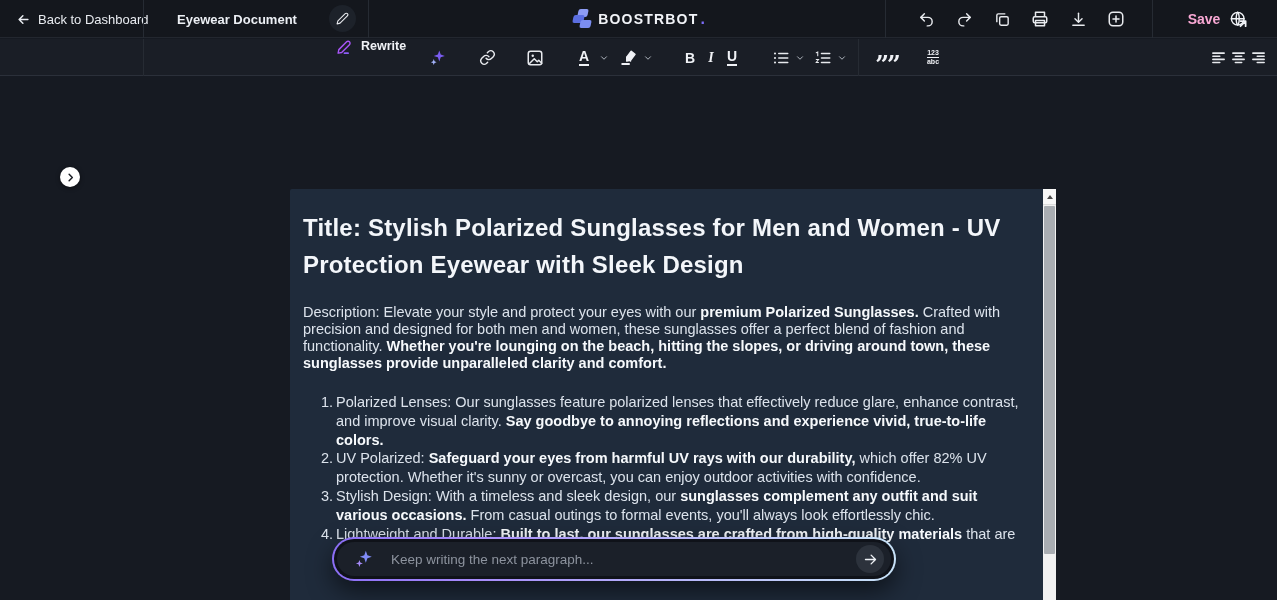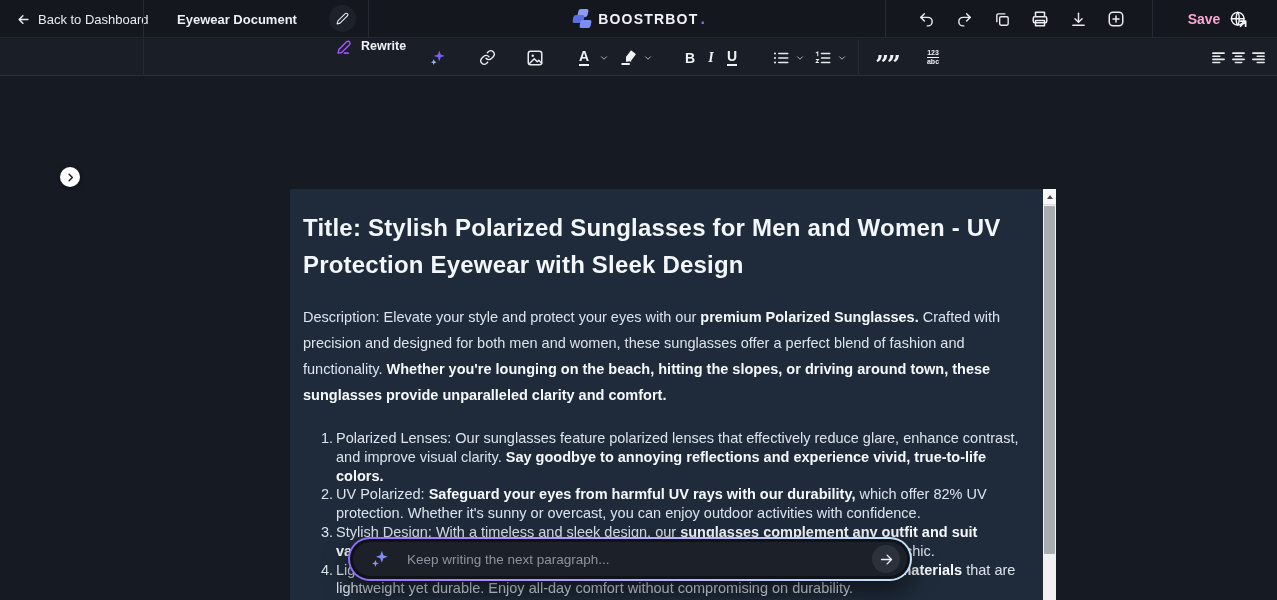--- a/index.html
+++ b/index.html
@@ -52,38 +52,38 @@
   #canvas { position:absolute; left:0; top:76px; width:1140px; height:524px; background:#161a22;margin-left:40px; }
   #sidebar-toggle { position:absolute; left:20px; top:91px; width:20px; height:20px; border-radius:50%;
     background:#ffffff; color:#1a1e25; display:flex; align-items:center; justify-content:center;
     cursor:pointer; z-index:20; box-shadow:0 1px 4px rgba(0,0,0,.5); }
   #doc { position:absolute; left:250px; top:113px; width:766px; height:487px; background:#1f2b3b;
     border-radius:2px; }
   #doc-content { position:absolute; left:0; top:0; width:753px; height:487px; overflow:hidden;
     padding:20px 17px 0 13px; color:#dce3ec; }
   #doc-content .b, .runs .b { font-weight:700; color:#f6f9fc; }
   .doc-title-h1 { color:#f3f6fa; font-size:24px; line-height:37px; font-weight:700; letter-spacing:.2px; }
-  .doc-p { margin-top:21px; font-size:14.5px; line-height:26px; }
+  .doc-p { margin-top:21px; font-size:14.5px; line-height:17px; }
   .doc-h3 { margin-top:17px; font-size:15px; font-weight:700; color:#f3f6fa; }
   ol.features { margin-top:21px; list-style:none; font-size:14.5px; line-height:18.8px; }
   ol.features li { position:relative; padding-left:33px; }
   ol.features .num { position:absolute; left:12px; width:18px; text-align:right; }
 
   
   #scrollbar { position:absolute; right:0; top:0; width:13px; height:487px; background:#f1f1f1; }
   .sb-btn { position:absolute; left:0; width:13px; height:16px; background:#f8f8f8;
     display:flex; align-items:center; justify-content:center; cursor:pointer; }
   .sb-up { top:0; border-bottom:1px solid #dcdcdc; }
   .tri-up { width:0; height:0; border-left:3.5px solid transparent; border-right:3.5px solid transparent;
     border-bottom:4px solid #4a4a4a; }
   .sb-thumb { position:absolute; left:1px; top:17px; width:11px; height:348px; background:#a9adb2;
     border-radius:1px; cursor:pointer; }
 
   
-  #ai-pill { position:absolute; left:348px; top:537px; width:564px; height:44px; border-radius:22px;
+  #ai-pill { position:absolute; left:332px; top:537px; width:564px; height:44px; border-radius:22px;
     background:linear-gradient(90deg,#8b6ef5 0%,#a78bfa 25%,#c7e2f8 100%);
     padding:2px; z-index:40; box-shadow:0 10px 24px rgba(0,0,0,.55); }
   .pill-gap { width:100%; height:100%; border-radius:20px; background:#0f1219; padding:3px; }
   .pill-inner { width:100%; height:100%; border-radius:17px; background:#1b2029; display:flex;
     align-items:center; padding:0 7px 0 16px; gap:16px; }
   .pill-inner input { flex:1; background:transparent; border:none; outline:none; color:#e8ebf0;
     font-size:13.5px; font-family:"Liberation Sans","DejaVu Sans",sans-serif; }
   .pill-inner input::placeholder { color:#8d939e; }
   .pill-send { width:28px; height:28px; border-radius:50%; background:#2c323c; display:flex;
     align-items:center; justify-content:center; color:#eef1f5; cursor:pointer; flex:none; }

